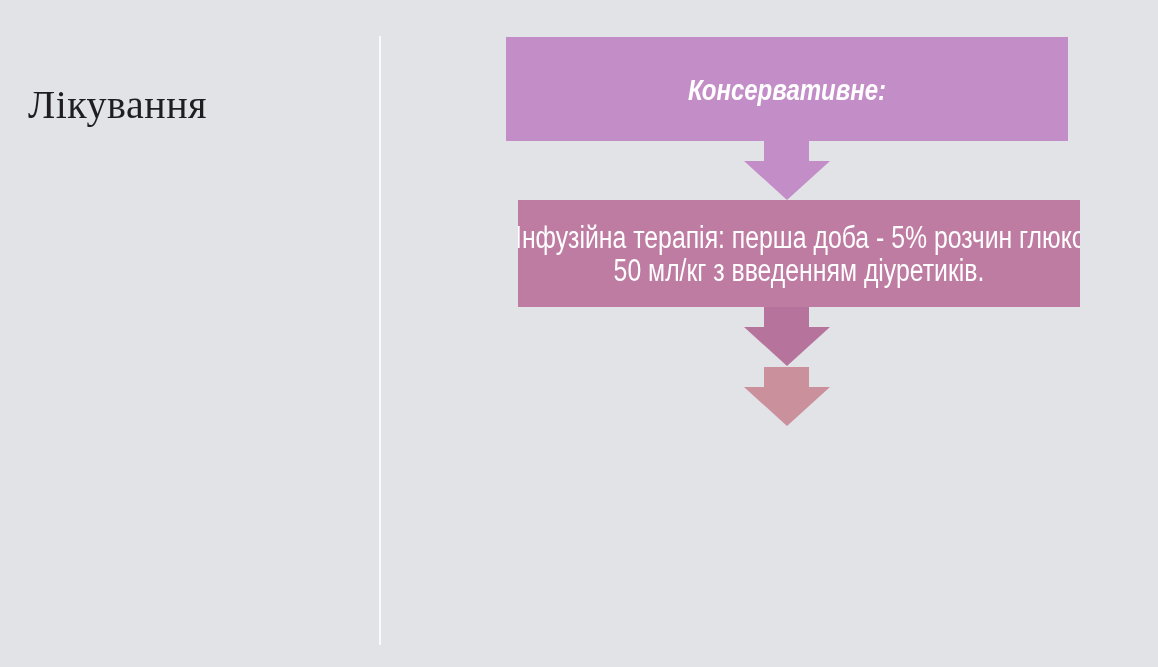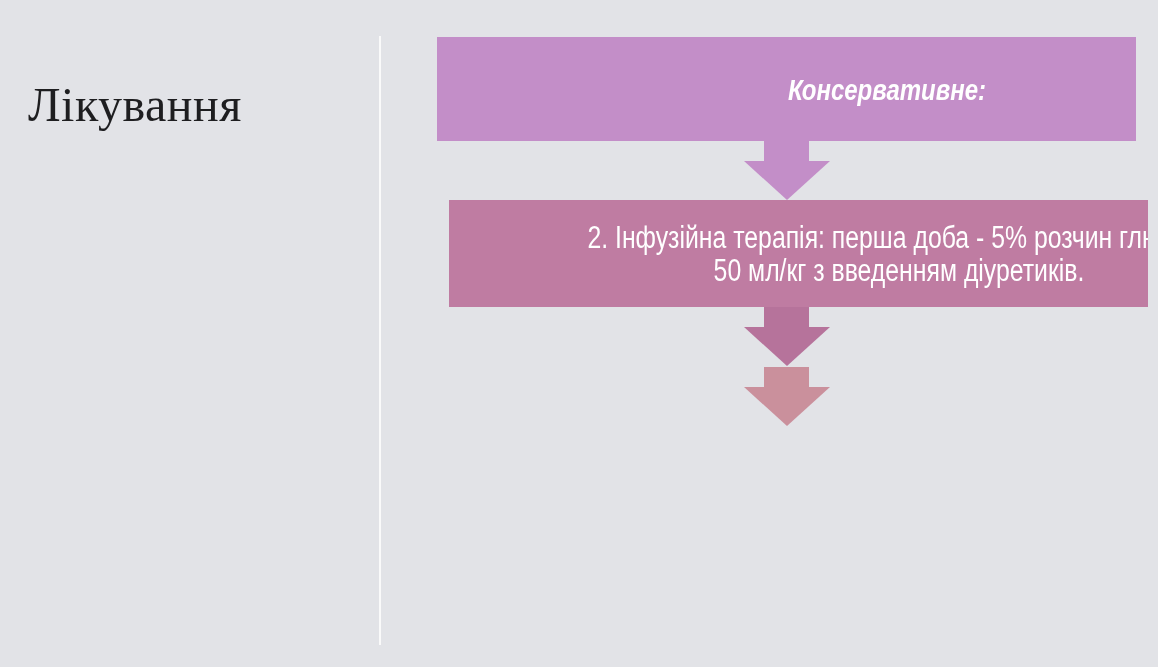--- a/index.html
+++ b/index.html
@@ -13,21 +13,21 @@
     width: 1158px;
     height: 667px;
     background: var(--bg, #e2e3e7);
     overflow: hidden;
   }
   .title {
     position: absolute;
     left: 28px;
     top: 80px;
     font-family: "Liberation Serif", serif;
-    font-size: 48px;
+    font-size: 40px;
     font-weight: 400;
     line-height: 50px;
     color: var(--text, #1e1e20);
     letter-spacing: 0.5px;
   }
   .divider {
     position: absolute;
     left: 379px;
     top: 36px;
     width: 2px;
@@ -37,23 +37,24 @@
   .flow {
     position: absolute;
     left: 437px;
     top: 37px;
     width: 699px;
     display: flex;
     flex-direction: column;
     align-items: center;
   }
   .step {
-    width: 699px;
+    width: 562px;
     display: flex;
     align-items: center;
+    justify-content: center;
     background: var(--fill);
     overflow: hidden;
   }
   .step-1 { height: 104px; }
   .step-2 { height: 107px; margin-left: 24px; }
   .step-3 { height: 105px; }
   .step-4 { height: 108px; }
   .label {
     flex: none;
     width: 900px;

